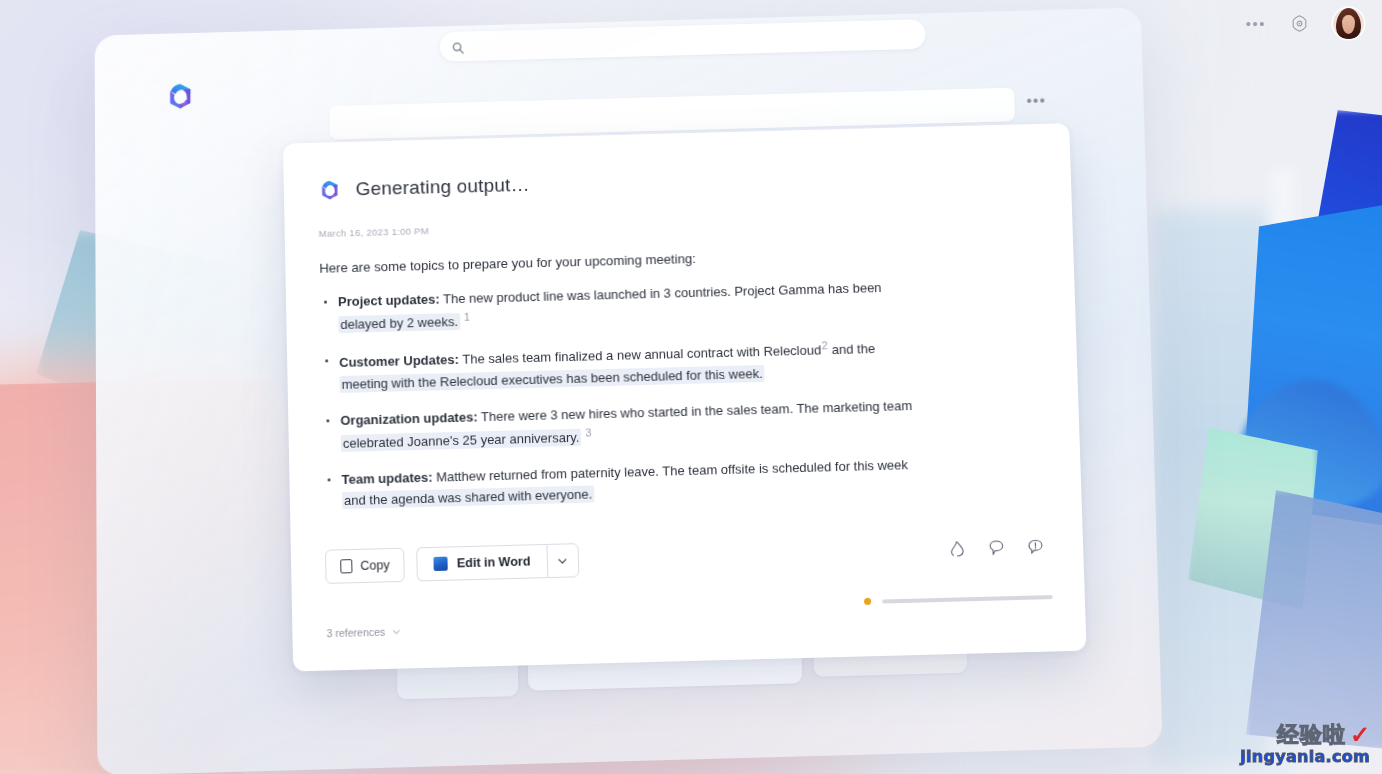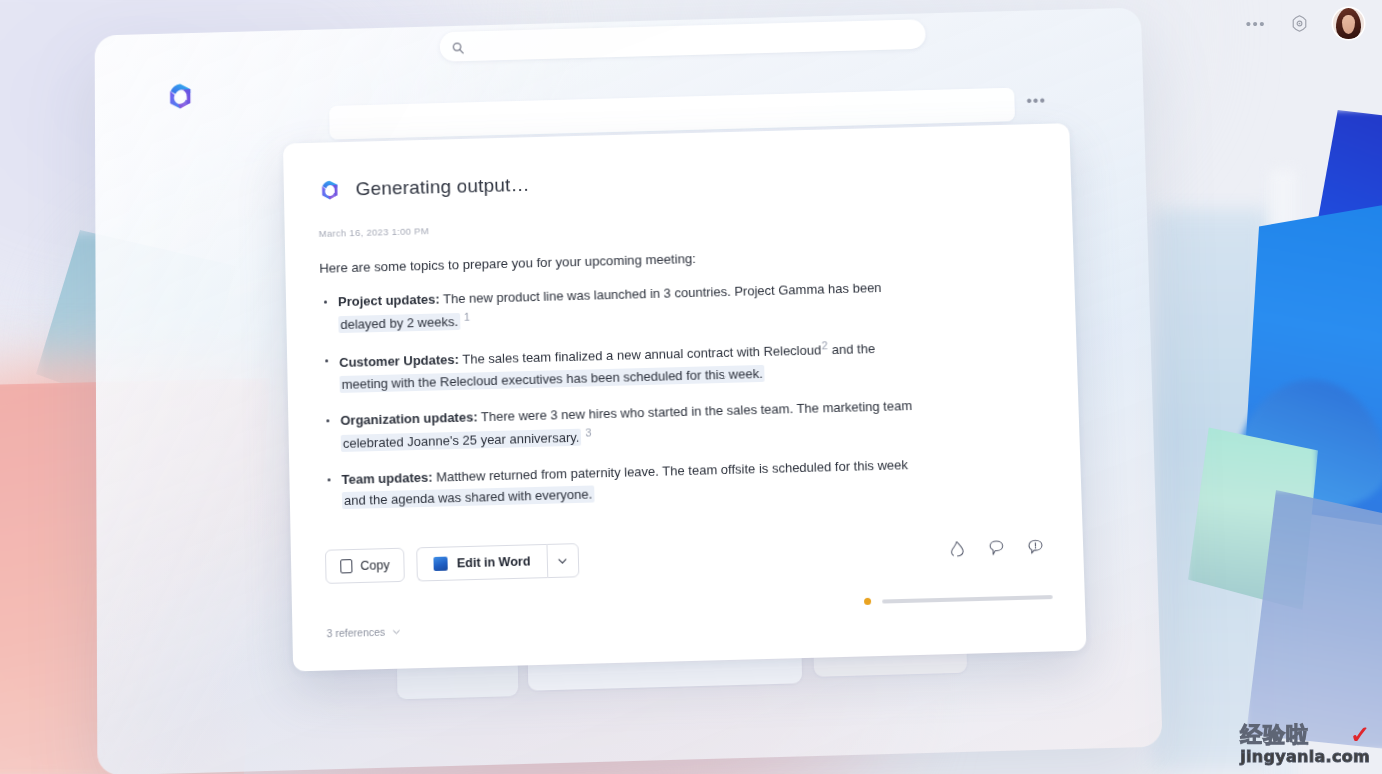--- a/index.html
+++ b/index.html
@@ -250,31 +250,31 @@
     border-radius:50% 50% 40% 40% / 62% 62% 38% 38%;
   }
   .av-face {
     position:absolute; left:9px; top:7px; width:13px; height:19px;
     background:linear-gradient(170deg,#e9bda4,#d7a288);
     border-radius:46% 46% 50% 50% / 40% 40% 60% 60%;
   }
 
   
   .watermark { position:absolute; right:12px; bottom:8px; text-align:center; user-select:none; }
-  .wm-row { display:flex; align-items:center; justify-content:space-between; gap:12px; }
+  .wm-row { display:flex; align-items:center; justify-content:flex-end; gap:4px; }
   .wm-cn {
     font-size:22px; font-weight:bold; color:#ffffff;
     letter-spacing:1px; line-height:1;
     -webkit-text-stroke:1px #5e6575;
     text-shadow:0 1px 0 rgba(90,98,115,.5);
     font-family:"DejaVu Sans", sans-serif;
   }
   .wm-check { font-size:24px; color:#e0262c; font-weight:bold; line-height:1; }
   .wm-url {
-    font-size:16px; font-weight:bold; color:#404040; letter-spacing:.3px;
+    font-size:16px; font-weight:bold; color:#1d4ed8; letter-spacing:.3px;
     -webkit-text-stroke:.9px #4c5362; line-height:1.1; margin-top:1px;
     font-family:"DejaVu Sans", sans-serif;
   }
 </style>
 </head>
 <body>
 
 <div class="bg-root">
   <div class="blob blob-sky-top"></div>
   <div class="blob blob-lav"></div>

